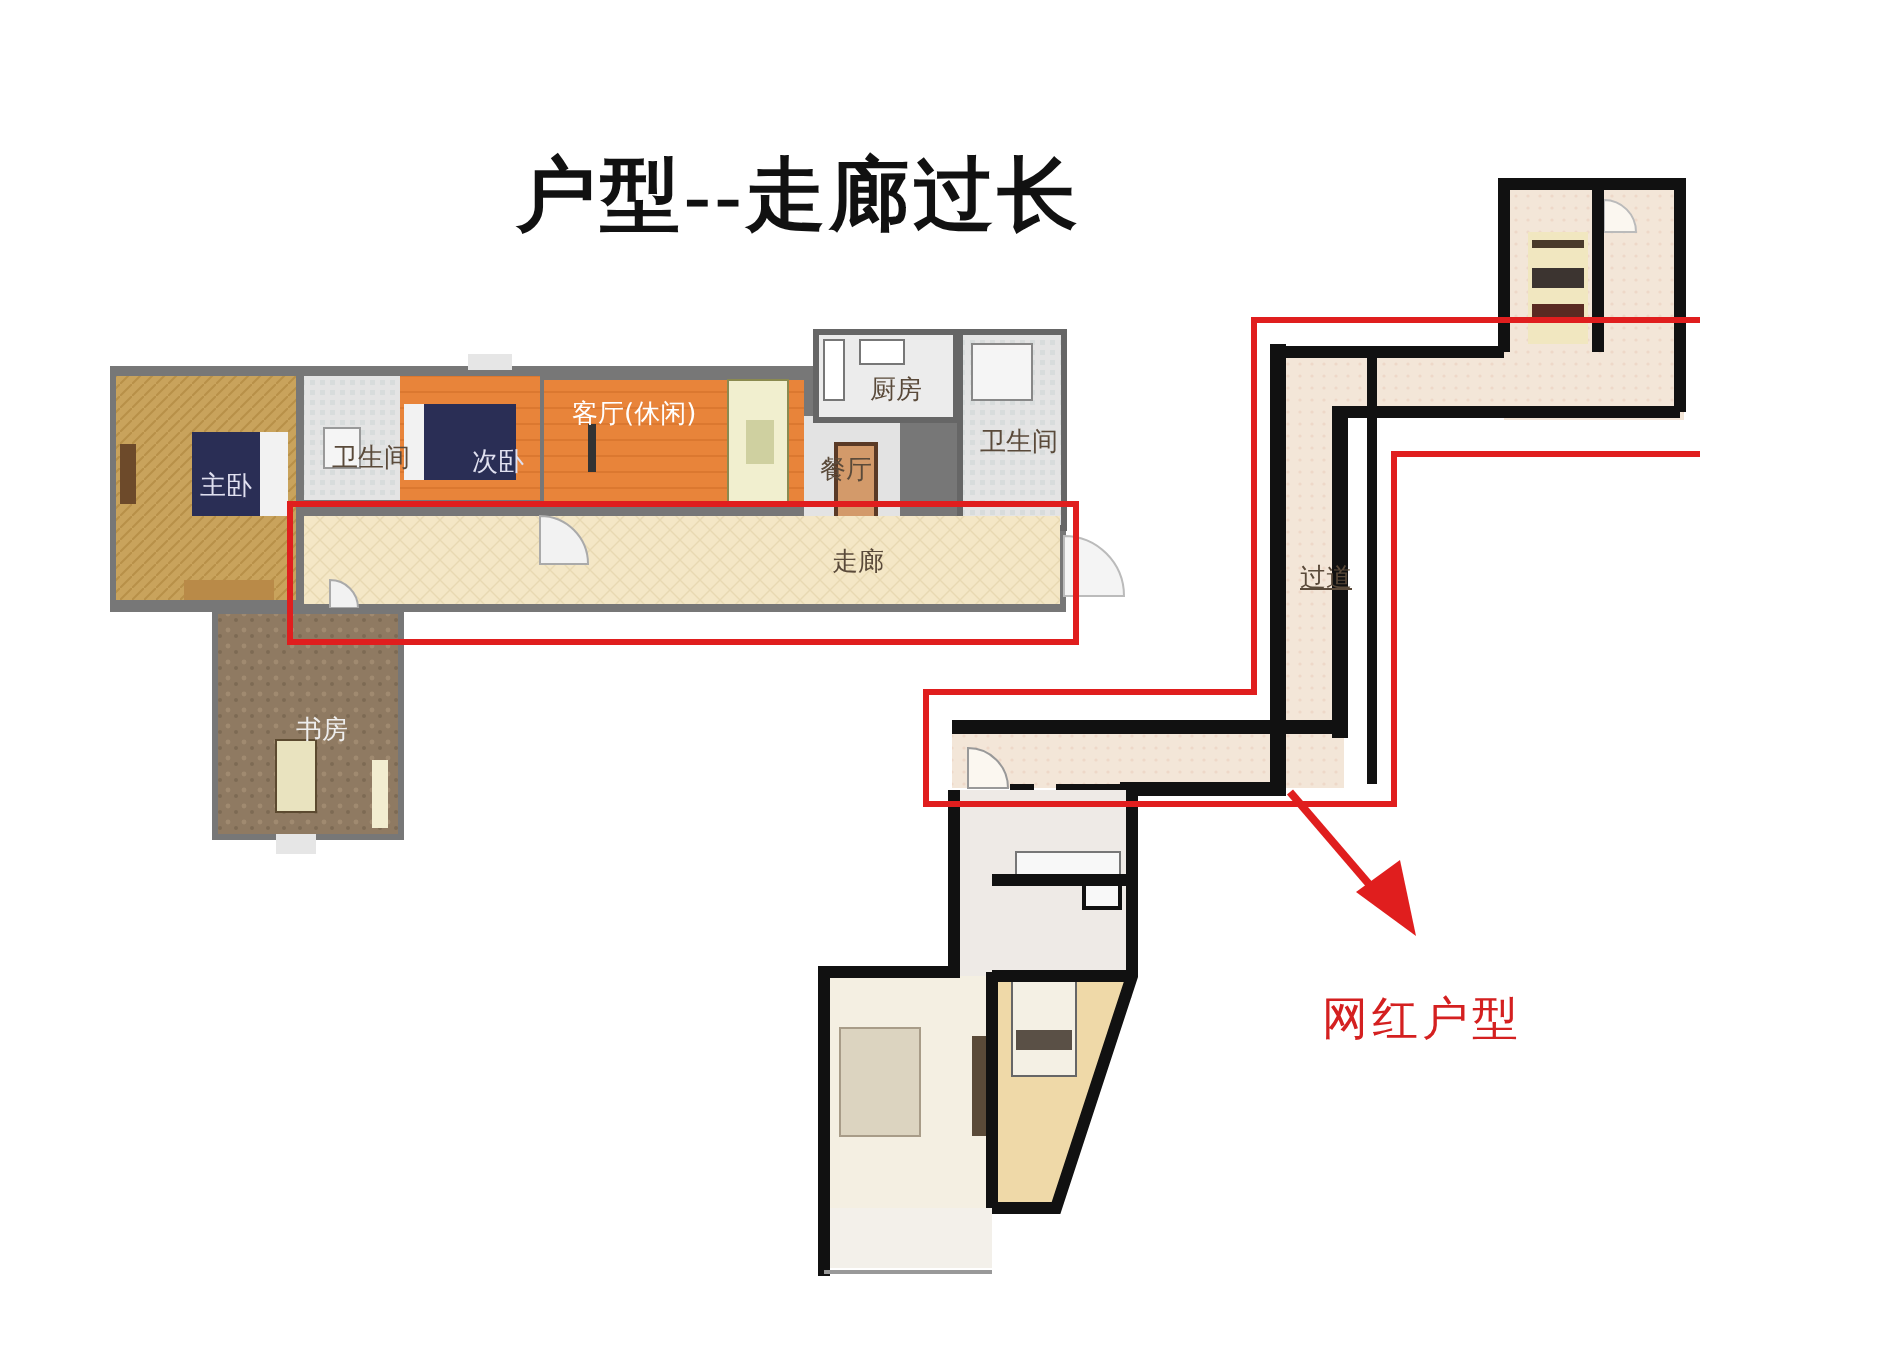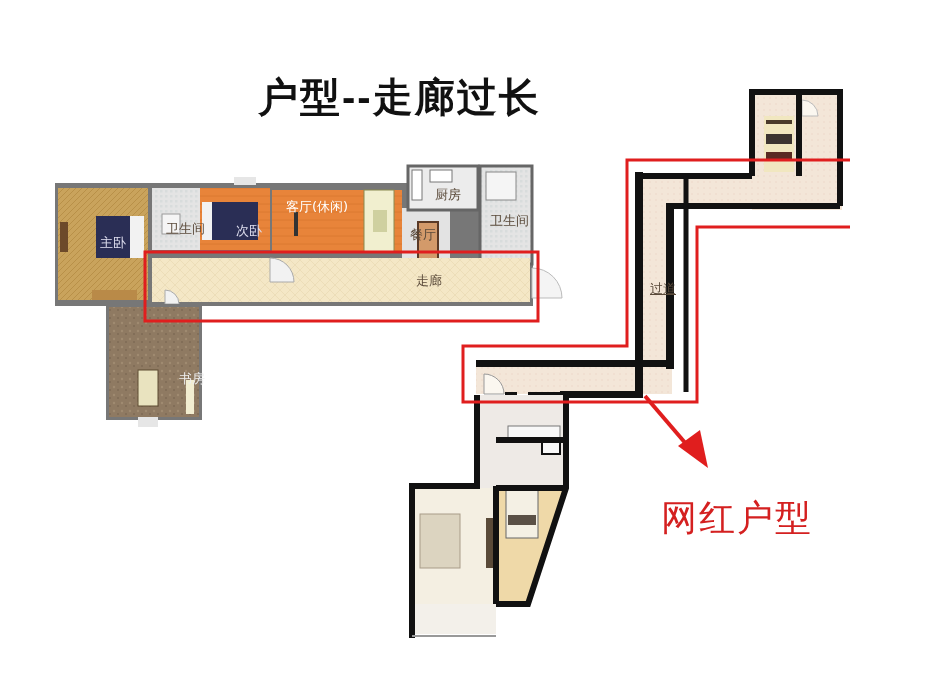--- a/index.html
+++ b/index.html
@@ -1,26 +1,26 @@
 <!DOCTYPE html>
 <html><head>
 <meta charset="utf-8">
 <style>
   html, body { margin: 0; padding: 0; background: #ffffff; }
   body { width: 948px; height: 678px; position: relative; overflow: hidden; font-family: "DejaVu Sans", sans-serif; }
   .title {
     position: absolute; left: 258px; top: 70px; height: 52px;
-    font-family: Liberation Sans, sans-serif; font-weight: bold; color: #111;
+    font-family: Liberation Serif, serif; font-weight: bold; color: #111;
     white-space: nowrap; display: flex; align-items: baseline;
   }
   .title .main { font-size: 40px; letter-spacing: 2px; }
   .title .sub { font-size: 29px; letter-spacing: 1px; }
   .caption {
     position: absolute; left: 661px; top: 494px;
-    font-family: Liberation Mono, monospace; font-size: 36px; color: #d42020;
+    font-family: Liberation Mono, monospace; font-size: 23px; color: #d42020;
     letter-spacing: 2px; white-space: nowrap;
   }
   svg.plan { position: absolute; left: 0; top: 0; }
   .lbl { position: absolute; font-size: 13px; color: #5a4a3a; white-space: nowrap; }
 </style>
 </head>
 <body>
 
 <svg class="plan" width="948" height="678" viewBox="0 0 948 678" xmlns="http://www.w3.org/2000/svg">
   <defs>
@@ -167,16 +167,16 @@
 </div>
 
 <div class="lbl" style="left:100px;top:234px;color:#e0e0f0;">主卧</div>
 <div class="lbl" style="left:236px;top:222px;color:#e0e0f0;">次卧</div>
 <div class="lbl" style="left:286px;top:198px;color:#fff;">客厅(休闲)</div>
 <div class="lbl" style="left:410px;top:226px;">餐厅</div>
 <div class="lbl" style="left:435px;top:186px;">厨房</div>
 <div class="lbl" style="left:166px;top:220px;">卫生间</div>
 <div class="lbl" style="left:490px;top:212px;">卫生间</div>
 <div class="lbl" style="left:388px;top:272px;margin-left:28px;">走廊</div>
-<div class="lbl" style="left:148px;top:370px;color:#eee;margin-left:31px;">书房</div>
+<div class="lbl" style="left:148px;top:356px;color:#eee;">书房</div>
 <div class="lbl" style="left:650px;top:280px;text-decoration:underline;">过道</div>
 
 <div class="caption">网红户型</div>
 
 </body></html>

